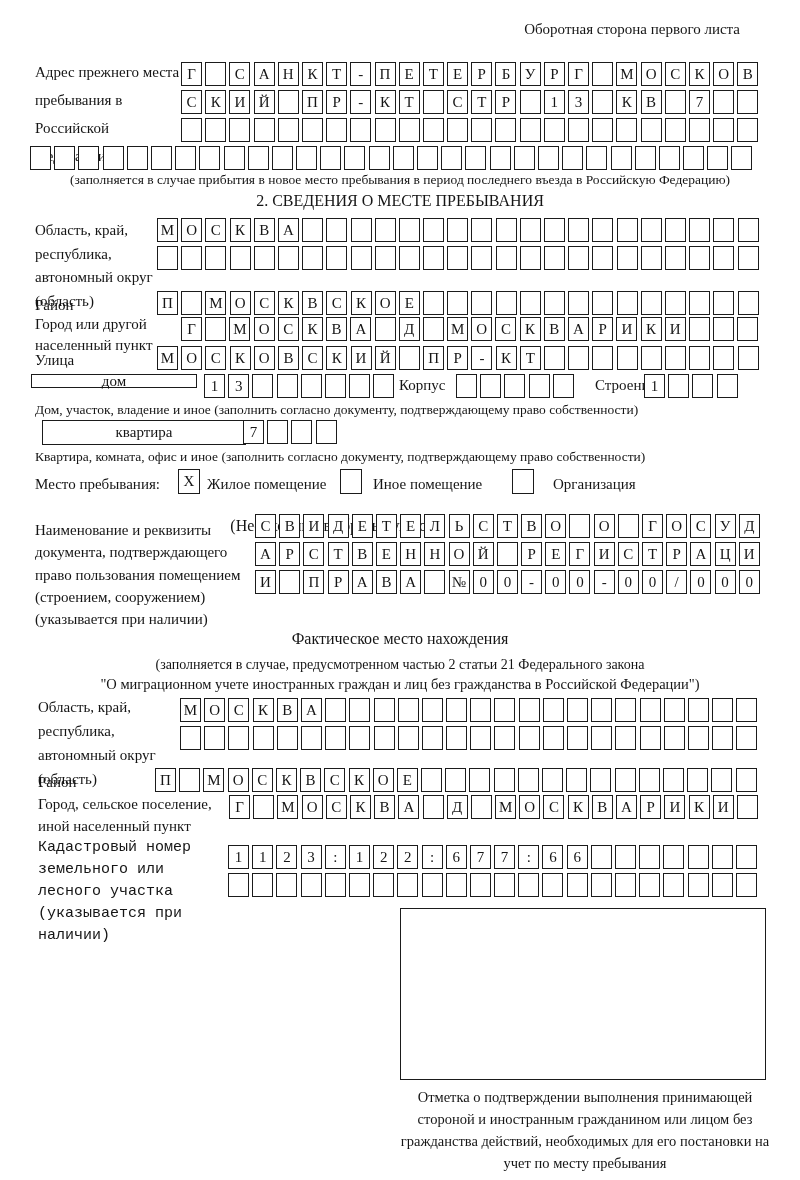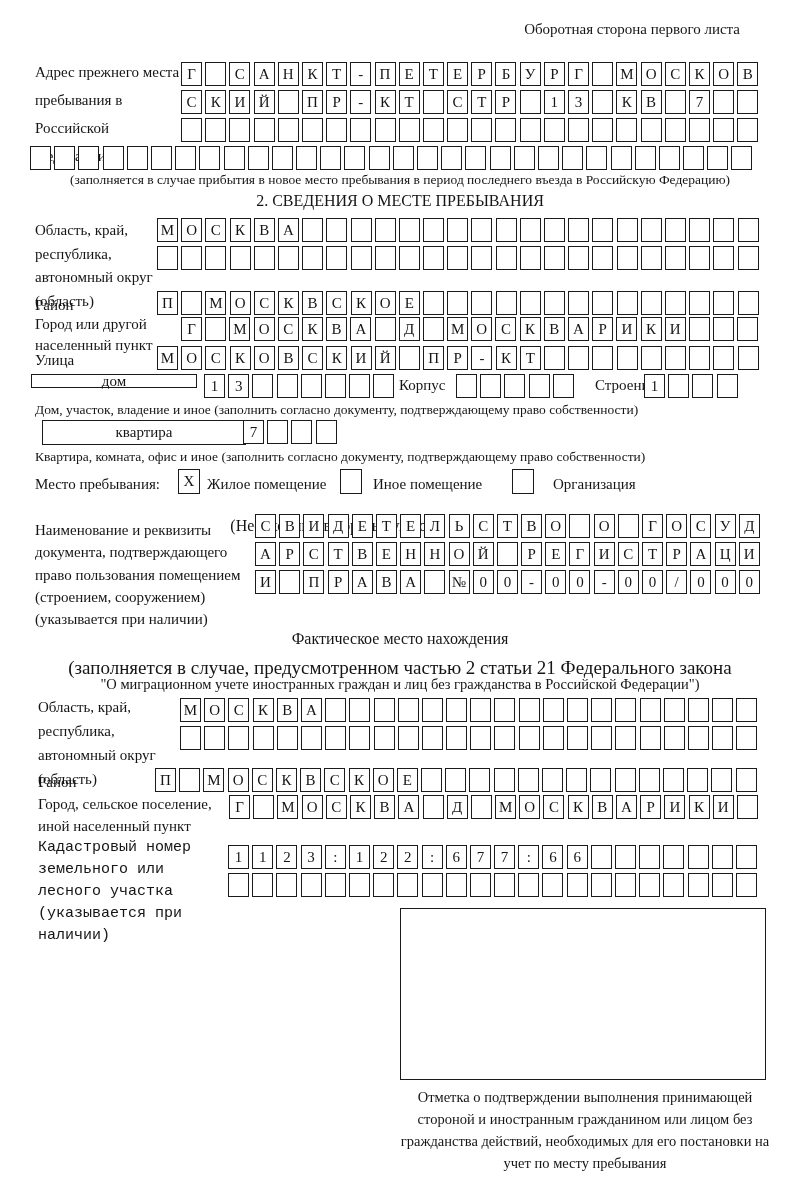--- a/index.html
+++ b/index.html
@@ -411,21 +411,21 @@
       <div class="cell">-</div>
       <div class="cell">0</div>
       <div class="cell">0</div>
       <div class="cell">/</div>
       <div class="cell">0</div>
       <div class="cell">0</div>
       <div class="cell">0</div>
     </div>
 
   <div class="abs center bold" style="top:630px; font-size:16px;">Фактическое место нахождения</div>
-  <div class="abs center" style="top:657px; font-size:19px;text-align:center;">(заполняется в случае, предусмотренном частью 2 статьи 21 Федерального закона</div>
+  <div class="abs center" style="top:657px; font-size:14px;text-align:center;">(заполняется в случае, предусмотренном частью 2 статьи 21 Федерального закона</div>
   <div class="abs center" style="top:676px; font-size:14.5px;">"О миграционном учете иностранных граждан и лиц без гражданства в Российской Федерации")</div>
 
   <div class="abs lbl-tight" style="left:38px; top:695px; width:150px; line-height:24px;">Область, край, республика, автономный округ (область)</div>
   <div class="abs cellrow" style="left:180px; top:698px;">
       <div class="cell">М</div>
       <div class="cell">О</div>
       <div class="cell">С</div>
       <div class="cell">К</div>
       <div class="cell">В</div>
       <div class="cell">А</div>

